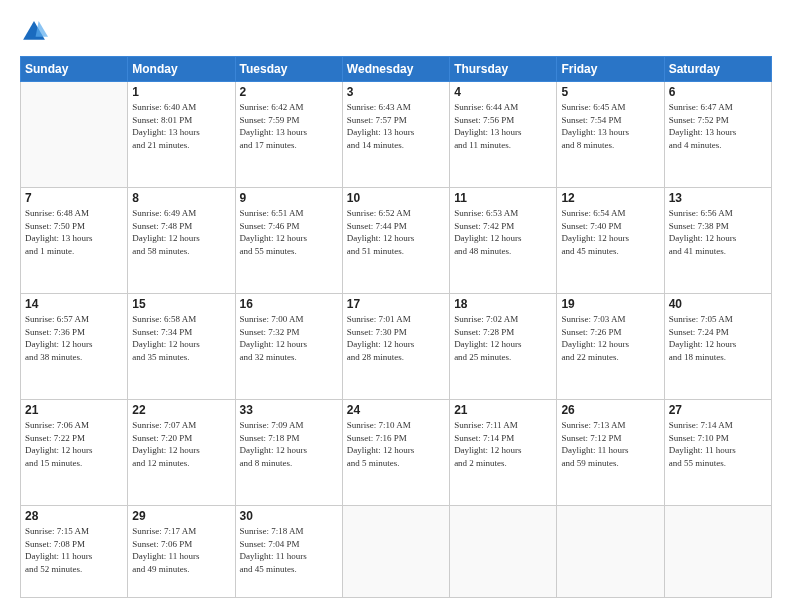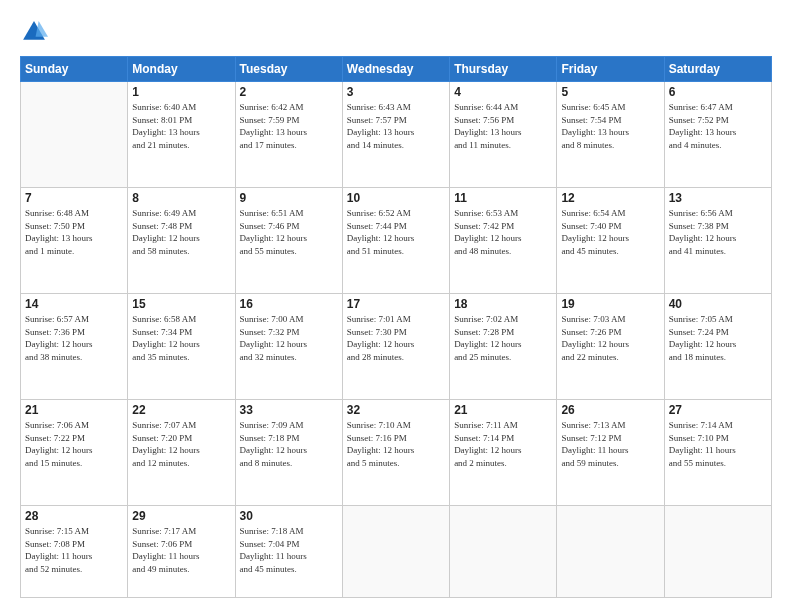--- a/index.html
+++ b/index.html
@@ -227,21 +227,21 @@
           </td>
           <td>
             <span class="day-number">22</span>
             <div class="day-info">Sunrise: 7:07 AM<br>Sunset: 7:20 PM<br>Daylight: 12 hours<br>and 12 minutes.</div>
           </td>
           <td>
             <span class="day-number">33</span>
             <div class="day-info">Sunrise: 7:09 AM<br>Sunset: 7:18 PM<br>Daylight: 12 hours<br>and 8 minutes.</div>
           </td>
           <td>
-            <span class="day-number">32</span>
+            <span class="day-number">24</span>
             <div class="day-info">Sunrise: 7:10 AM<br>Sunset: 7:16 PM<br>Daylight: 12 hours<br>and 5 minutes.</div>
           </td>
           <td>
             <span class="day-number">21</span>
             <div class="day-info">Sunrise: 7:11 AM<br>Sunset: 7:14 PM<br>Daylight: 12 hours<br>and 2 minutes.</div>
           </td>
           <td>
             <span class="day-number">26</span>
             <div class="day-info">Sunrise: 7:13 AM<br>Sunset: 7:12 PM<br>Daylight: 11 hours<br>and 59 minutes.</div>
           </td>

